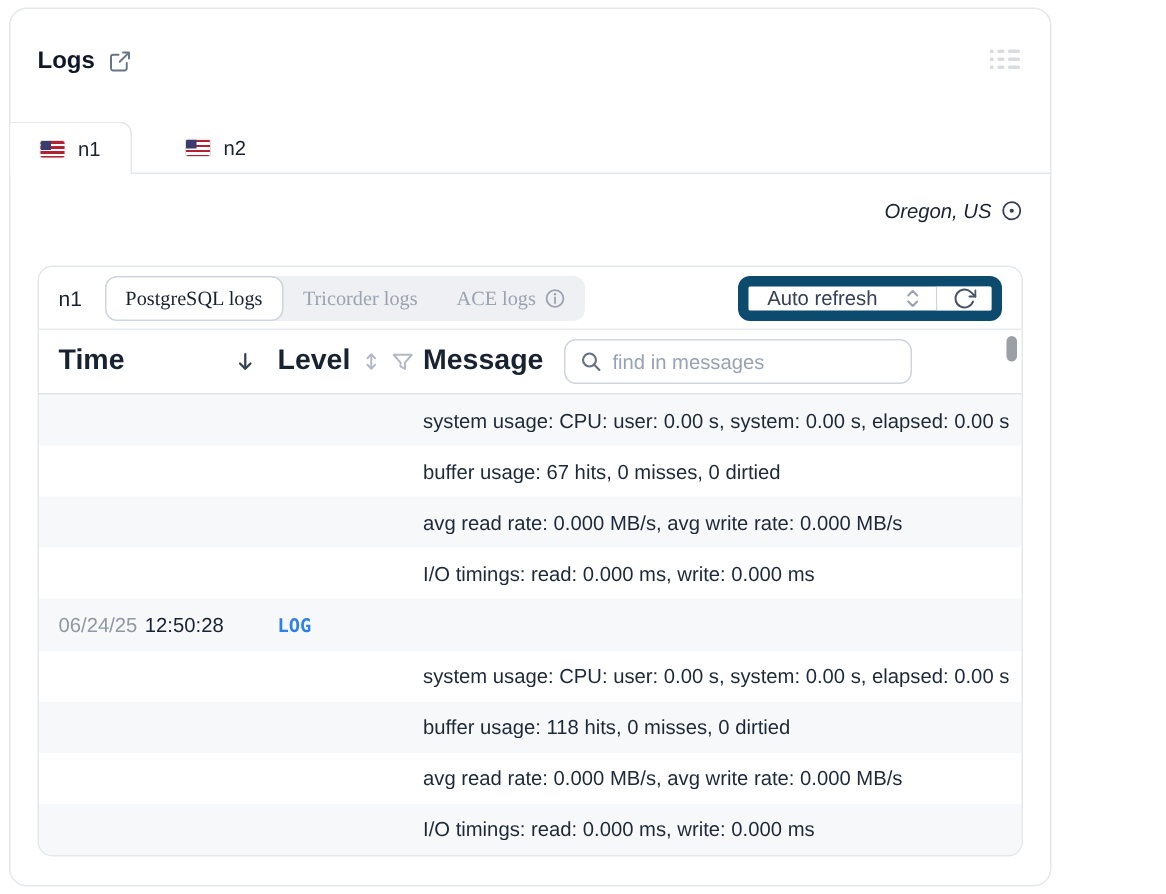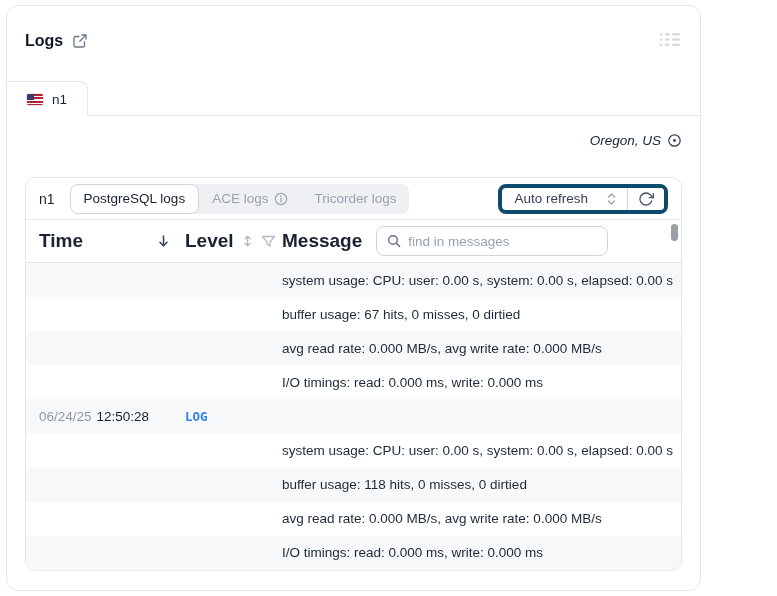--- a/index.html
+++ b/index.html
@@ -30,24 +30,24 @@
 
   
   .panel { position:absolute; left:18px; right:18px; top:171px; bottom:19px;
            border:1px solid #e4e7ec; border-radius:10px; overflow:hidden; display:flex; flex-direction:column; background:#fff; }
 
   .panel-header { height:42px; flex:none; display:flex; align-items:center; padding:0 13px;
                   border-bottom:1px solid #e9ecef; }
   .node-label { font-size:14px; font-weight:500; margin-right:15px; }
   .segmented { display:flex; align-items:stretch; height:30px; background:#eef0f3; border-radius:8px; }
   .seg { display:flex; align-items:center; gap:6px; padding:0 13px; font-size:13.5px; color:#9aa3b2;
-         background:transparent; border:none; border-radius:8px; cursor:pointer; font-family:Liberation Sans, sans-serif; }
+         background:transparent; border:none; border-radius:8px; cursor:pointer; font-family:Liberation Serif, serif; }
   .seg.active { background:#fff; border:1px solid #d0d5dd; color:#182230; font-weight:500; }
   .spacer { flex:1; }
-  .refresh-control { display:flex; align-items:stretch; height:30px; border:4px solid #0c4a6e; border-radius:8px; overflow:hidden; }
+  .refresh-control { display:flex; align-items:stretch; height:30px; border:7px solid #0c4a6e; border-radius:8px; overflow:hidden; }
   .auto-refresh-select { display:flex; align-items:center; gap:18px; padding:0 10px 0 12px; font-size:13.5px;
                          color:#344054; cursor:pointer; }
   .rc-divider { width:1px; background:#d0d5dd; }
   .refresh-btn { width:36px; display:flex; align-items:center; justify-content:center; background:#fff; border:none; cursor:pointer; }
 
   
   .table-header { height:43px; flex:none; display:flex; align-items:center; padding:0 13px;
                   border-bottom:1px solid #dde2e8; position:relative; }
   .th { font-size:19px; font-weight:700; color:#182230; }
   .col-time-h { width:146px; flex:none; display:flex; align-items:center; justify-content:space-between; padding-right:16px; }
@@ -99,52 +99,56 @@
         <rect x="5" y="11.6" width="4.6" height="2.4" rx="1"></rect>
         <rect x="12" y="11.6" width="8" height="2.4" rx="1"></rect>
     </svg>
   </span>
 
   <div class="tabs">
     <div class="tab active">
       <span class="flag"></span>
       <span>n1</span>
     </div>
+    <div class="tab inactive">
+      <span class="flag"></span>
+      <span>n2</span>
+    </div>
   </div>
 
   <div class="region-row">
     <span class="region-label">Oregon, US</span>
     <span>
       <svg width="15" height="15" viewBox="0 0 15 15" fill="none" stroke="#344054" stroke-width="1.2">
         <circle cx="7.5" cy="7.5" r="5.7"></circle>
         <circle cx="7.5" cy="7.5" r="1.4" fill="#344054" stroke="none"></circle>
       </svg>
     </span>
   </div>
 
   <div class="panel">
 
     <div class="panel-header">
       <span class="node-label">n1</span>
       <div class="segmented">
         <button class="seg active">
           <span>PostgreSQL logs</span>
+        </button>
+        <button class="seg">
+          <span>Tricorder logs</span>
         </button>
         <button class="seg">
           <span>ACE logs</span>
           <span>
             <svg width="14" height="14" viewBox="0 0 14 14" fill="none" stroke="#9aa3b2" stroke-width="1.2">
               <circle cx="7" cy="7" r="5.6"></circle>
               <line x1="7" y1="6.3" x2="7" y2="10" stroke-linecap="round"></line>
               <circle cx="7" cy="4.1" r="0.8" fill="#9aa3b2" stroke="none"></circle>
             </svg>
           </span>
-        </button>
-        <button class="seg">
-          <span>Tricorder logs</span>
         </button>
       </div>
       <div class="spacer"></div>
       <div class="refresh-control">
         <div class="auto-refresh-select">
           <span>Auto refresh</span>
           <span>
             <svg width="11" height="14" viewBox="0 0 11 14" fill="none" stroke="#98a2b3" stroke-width="1.4" stroke-linecap="round" stroke-linejoin="round">
               <path d="M2.5 5 5.5 2 8.5 5"></path>
                 <path d="M2.5 9 5.5 12 8.5 9"></path>

